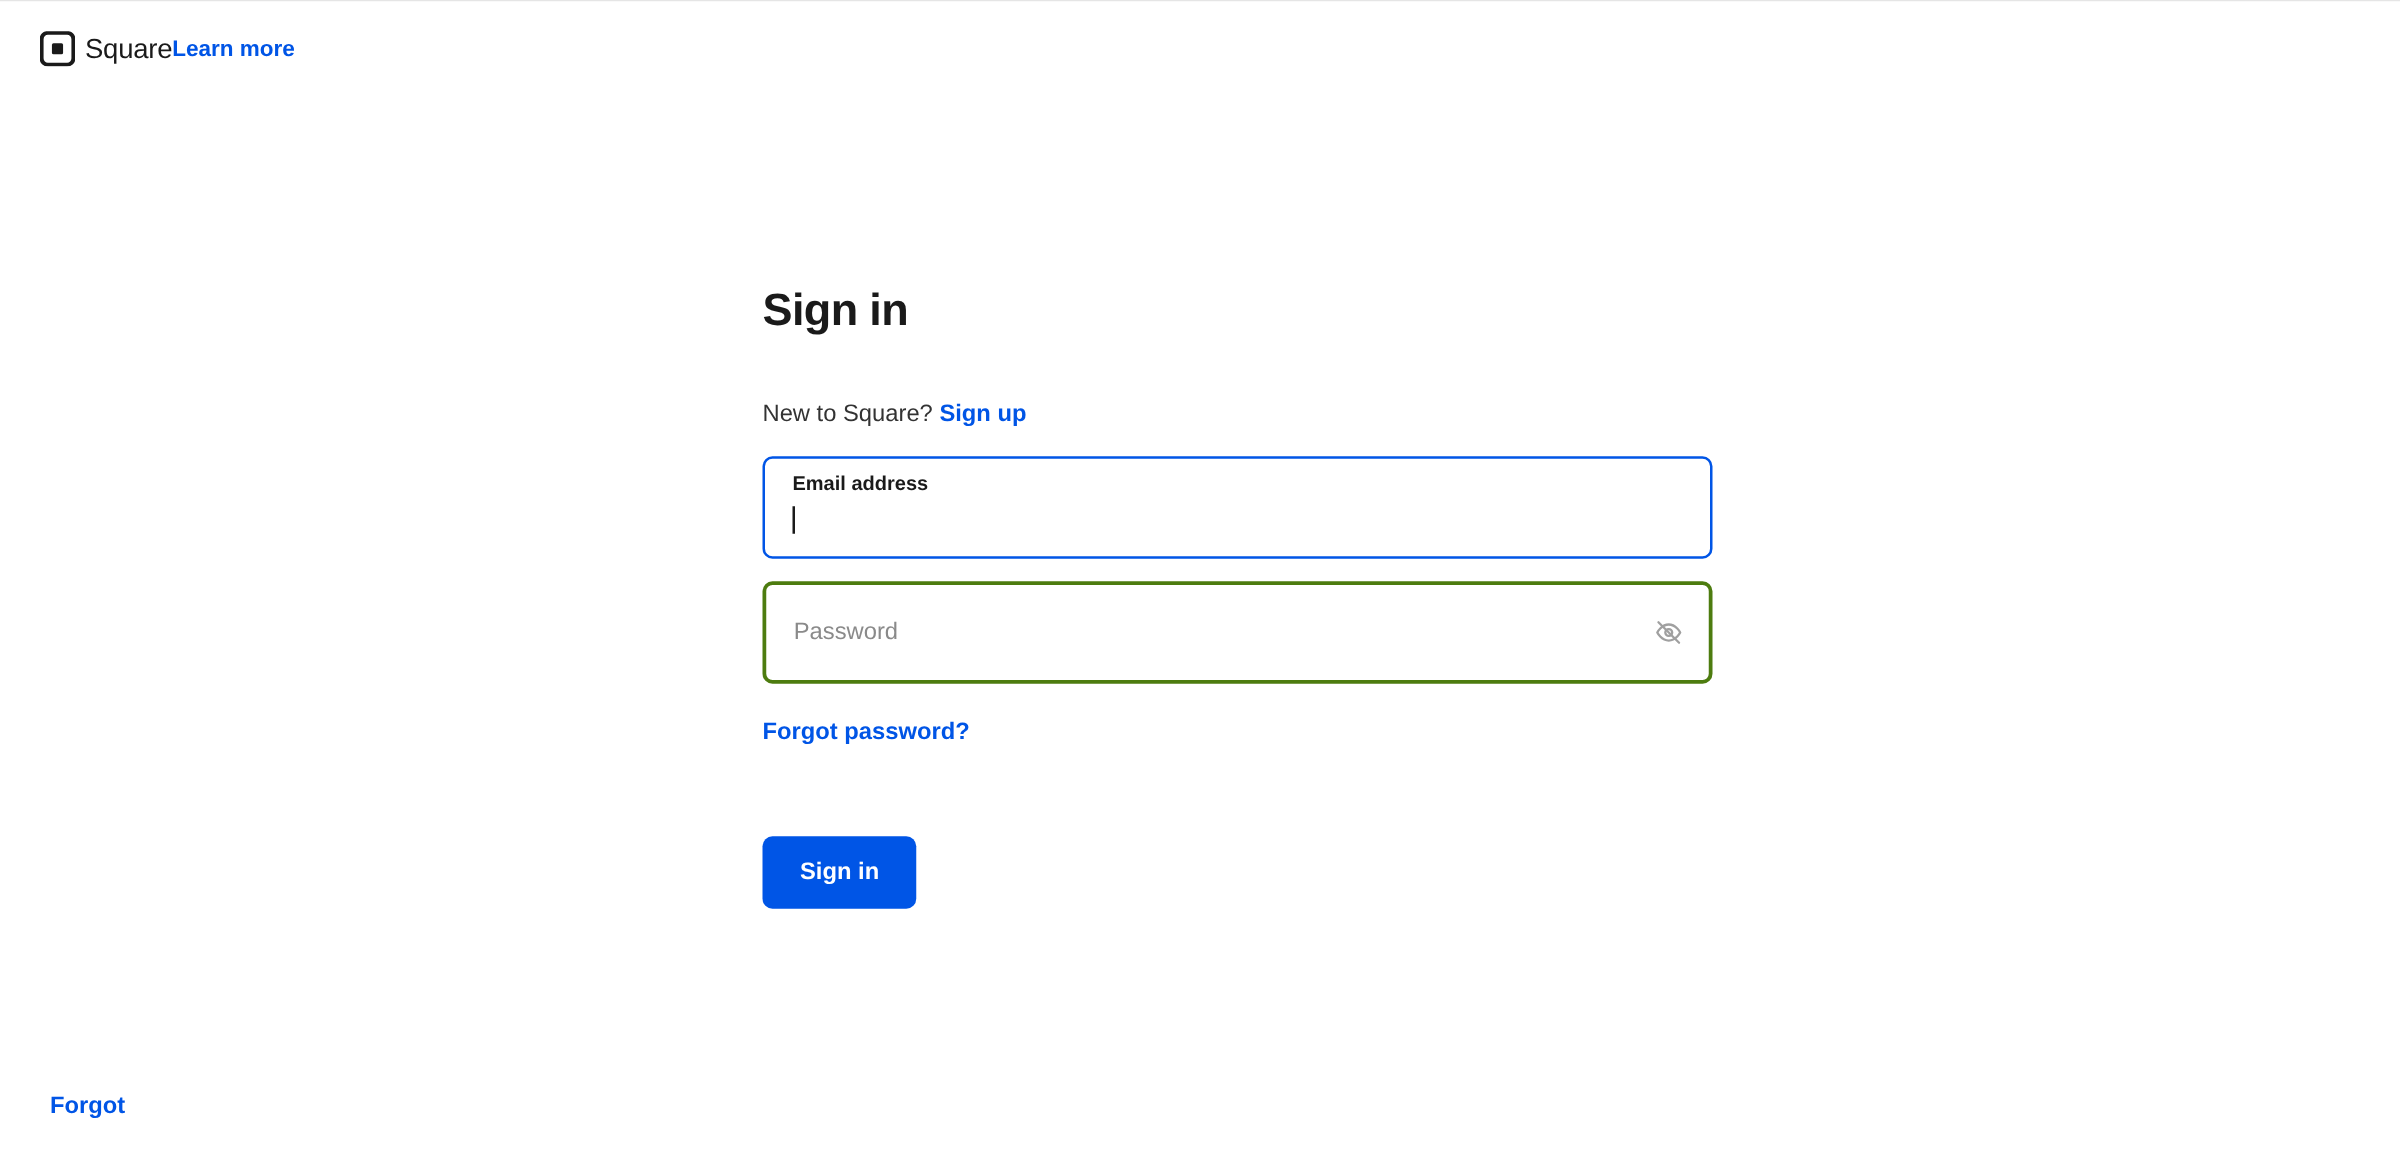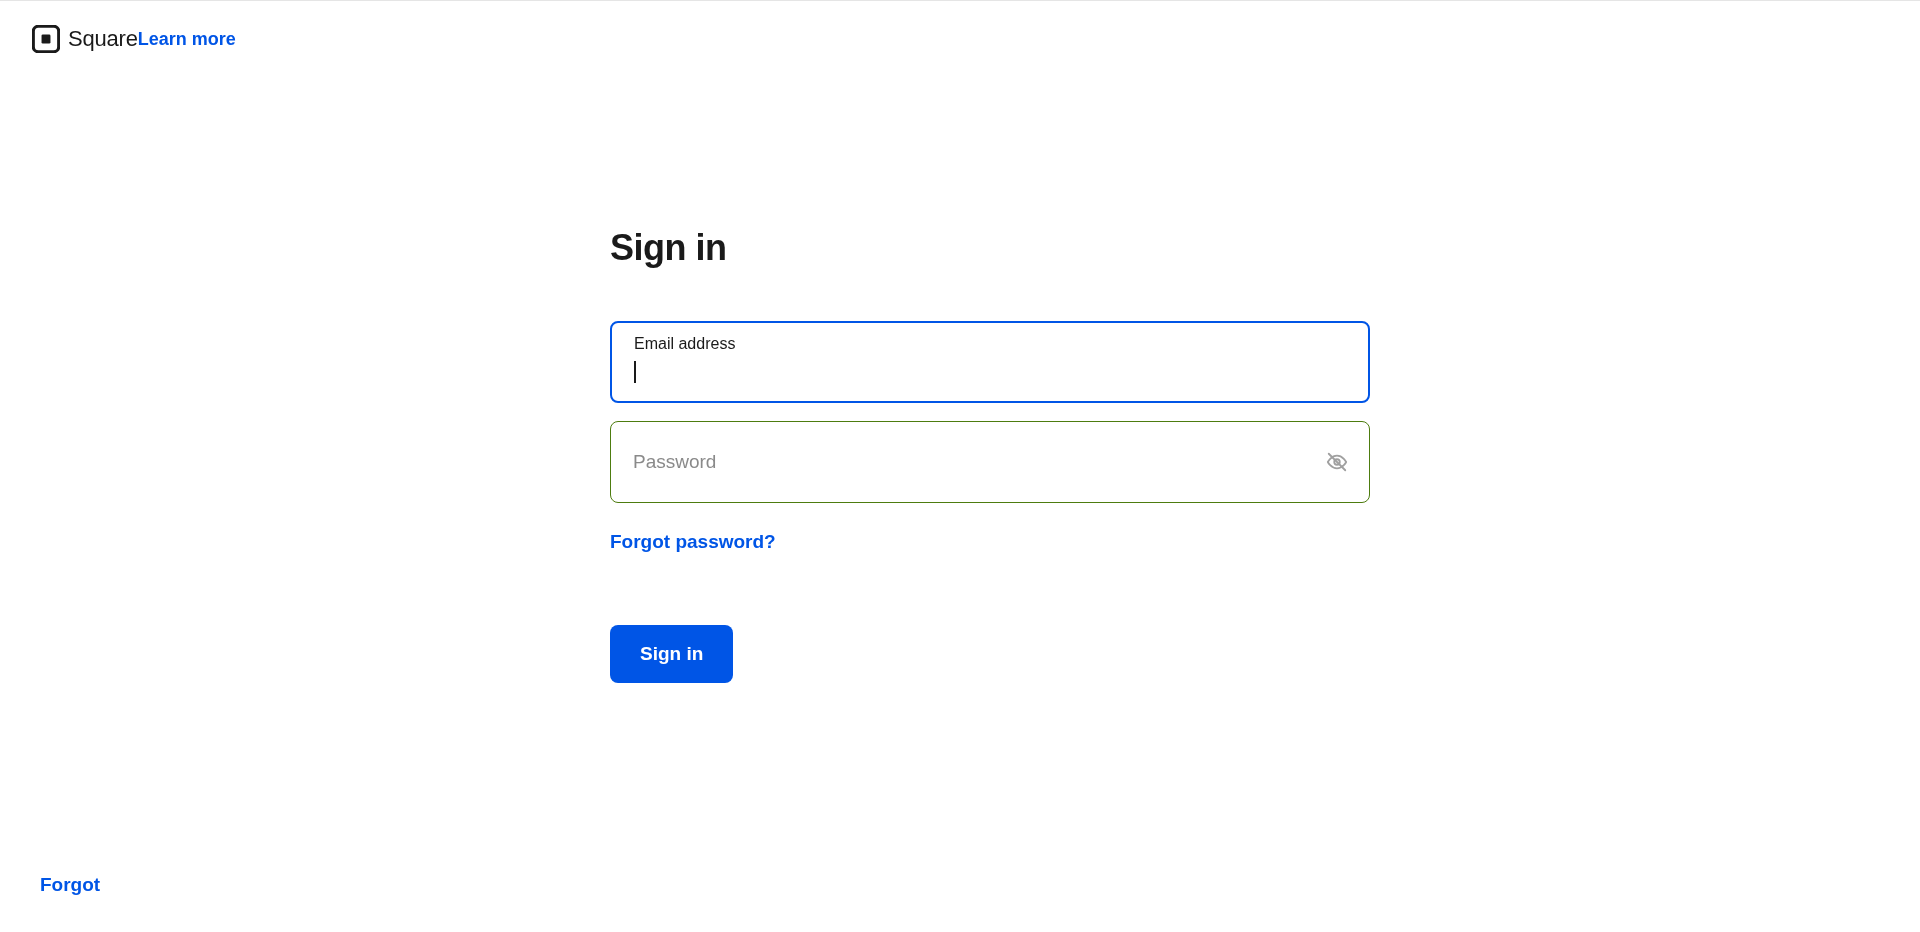--- a/index.html
+++ b/index.html
@@ -56,36 +56,36 @@
       color: #333;
       margin-bottom: 22px;
     }
     .signup-link {
       color: #0055e6;
       font-weight: 600;
       text-decoration: none;
     }
     .field {
       position: relative;
-      border: 1px solid #4d7c0f;
+      border: 3px solid #4d7c0f;
       border-radius: 8px;
       height: 82px;
       margin-bottom: 18px;
       background: #fff;
     }
     .field.focused {
       border: 2px solid #0055e6;
     }
     .field-label-float {
       position: absolute;
       top: 12px;
       left: 22px;
       font-size: 16px;
       color: #1a1a1a;
-      font-weight: 400;
+      font-weight: 700;
     }
     .field-input {
       position: absolute;
       top: 36px;
       left: 22px;
       right: 22px;
       border: none;
       outline: none;
       font-size: 19px;
       background: transparent;
@@ -165,20 +165,23 @@
       </svg>
     </span>
     <span class="logo-text">Square</span>
   </div>
   <a href="#" class="learn-more">Learn more</a>
 </div>
 
 <div class="center-col">
   <h1 class="title">Sign in</h1>
 
+  <div class="signup-row">
+    <span>New to Square? </span><a href="#" class="signup-link">Sign up</a>
+  </div>
 
   <div class="field focused">
     <span class="field-label-float">Email address</span>
     <span class="cursor-bar"></span>
     <input class="field-input" type="email" value="" style="">
   </div>
 
   <div class="field">
     <span class="field-placeholder">Password</span>
     <input type="password" style="opacity: 0; position: absolute; inset: 0px; border: none; outline: none; padding-left: 22px; font-size: 19px;" value="">

